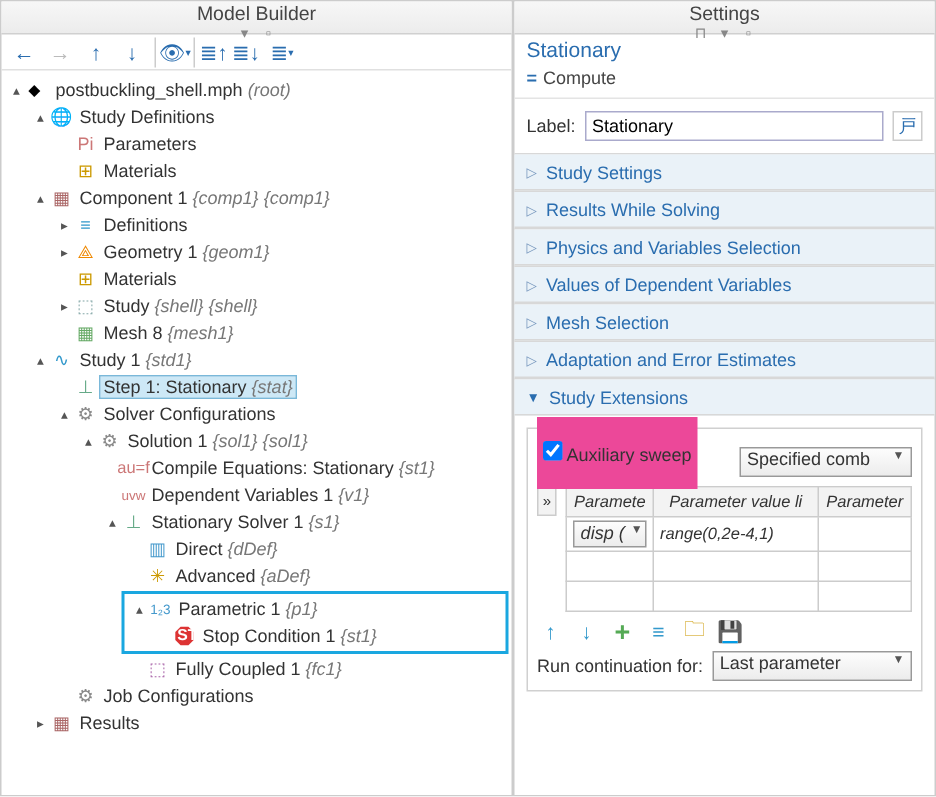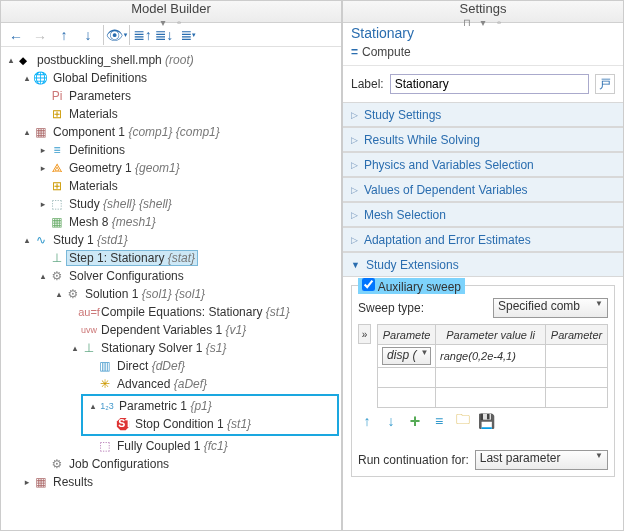--- a/index.html
+++ b/index.html
@@ -27,31 +27,31 @@
   .compute-row { display:flex; align-items:center; gap:4px; padding: 2px 8px 6px 8px; color:#444; border-bottom:1px solid #e4e4e4;}
   .compute-row .eq { color:#2a6daf; font-weight:bold; }
   .label-row { display:flex; align-items:center; gap:6px; padding: 8px 8px; }
   .label-row input { flex:1; border:1px solid #aac; padding:2px 4px; height:20px; }
   .label-row .bracket { width:20px; height:20px; border:1px solid #ccc; display:inline-flex; align-items:center; justify-content:center; color:#2a6daf; cursor:pointer;}
   .section { border-top:1px solid #d8d8d8; }
   .section-hdr { height:24px; display:flex; align-items:center; gap:6px; padding:0 8px; background:#eaf2f8; color:#2a6daf; cursor:pointer; border-bottom:1px solid #d8d8d8;}
   .section-hdr .arr { font-size:9px; color:#7a9abf; }
   .section-body { padding: 8px; display:flex; flex-direction:column; gap:6px; }
   .aux-box { border:1px solid #d0d0d0; padding:6px; position:relative; }
-  .aux-box legend { position:absolute; top:-8px; left:6px; background:#7dd3fc; padding:0 4px; }
+  .aux-box legend { position:absolute; top:-8px; left:6px; background:#ec4899; padding:16px 4px; }
   .row { display:flex; align-items:center; gap:6px; }
   .combo { border:1px solid #999; background:linear-gradient(#fdfdfd,#ececec); height:20px; padding:0 4px; display:inline-flex; align-items:flex-start; justify-content:space-between; cursor:pointer; }
   .combo .dd { font-size:8px; color:#555; margin-left:4px;}
   table.param { border-collapse:collapse; width:100%; table-layout:fixed;}
   table.param th, table.param td { border:1px solid #ccc; padding:2px 4px; height:20px; font-size:11px; overflow:hidden; text-overflow:clip; white-space:nowrap;font-style:italic;}
   table.param th { background:#f3f3f3; font-weight:normal; color:#333; }
   .corner-btn { width:14px; height:20px; border:1px solid #ccc; display:inline-flex; align-items:center; justify-content:center; font-size:10px; background:#f3f3f3; cursor:pointer;}
   .icon-row { display:flex; gap:6px; padding:4px 0;}
   .icon-row span { width:18px; height:18px; display:inline-flex; align-items:center; justify-content:center; font-size:14px; cursor:pointer;}
-  .run-row { display:flex; align-items:center; gap:6px;margin-top:16px; }
+  .run-row { display:flex; align-items:center; gap:6px; }
   
   svg { width:14px; height:14px; }
 </style>
 </head>
 <body>
 
 <div class="panel left">
   <div class="panel-header">
     <span class="title">Model Builder</span>
     <div class="hdr-icons">
@@ -75,21 +75,21 @@
       <span class="ticon">
           <svg viewBox="0 0 16 16">
             <text x="1" y="12" font-size="12">◆</text>
           </svg>
         </span>
       <span class="label"><span>postbuckling_shell.mph</span> <span class="gray">(root)</span></span>
     </div>
     <div class="node" style="padding-left:18px">
       <span class="twisty">▴</span>
       <span class="ticon">🌐</span>
-      <span class="label">Global Definitions</span>
+      <span class="label">Study Definitions</span>
     </div>
     <div class="node" style="padding-left:46px">
       <span class="ticon" style="color:#c77;">P<sub>i</sub></span>
       <span class="label">Parameters</span>
     </div>
     <div class="node" style="padding-left:46px">
       <span class="ticon" style="color:#c90;">⊞</span>
       <span class="label">Materials</span>
     </div>
     <div class="node" style="padding-left:18px">

